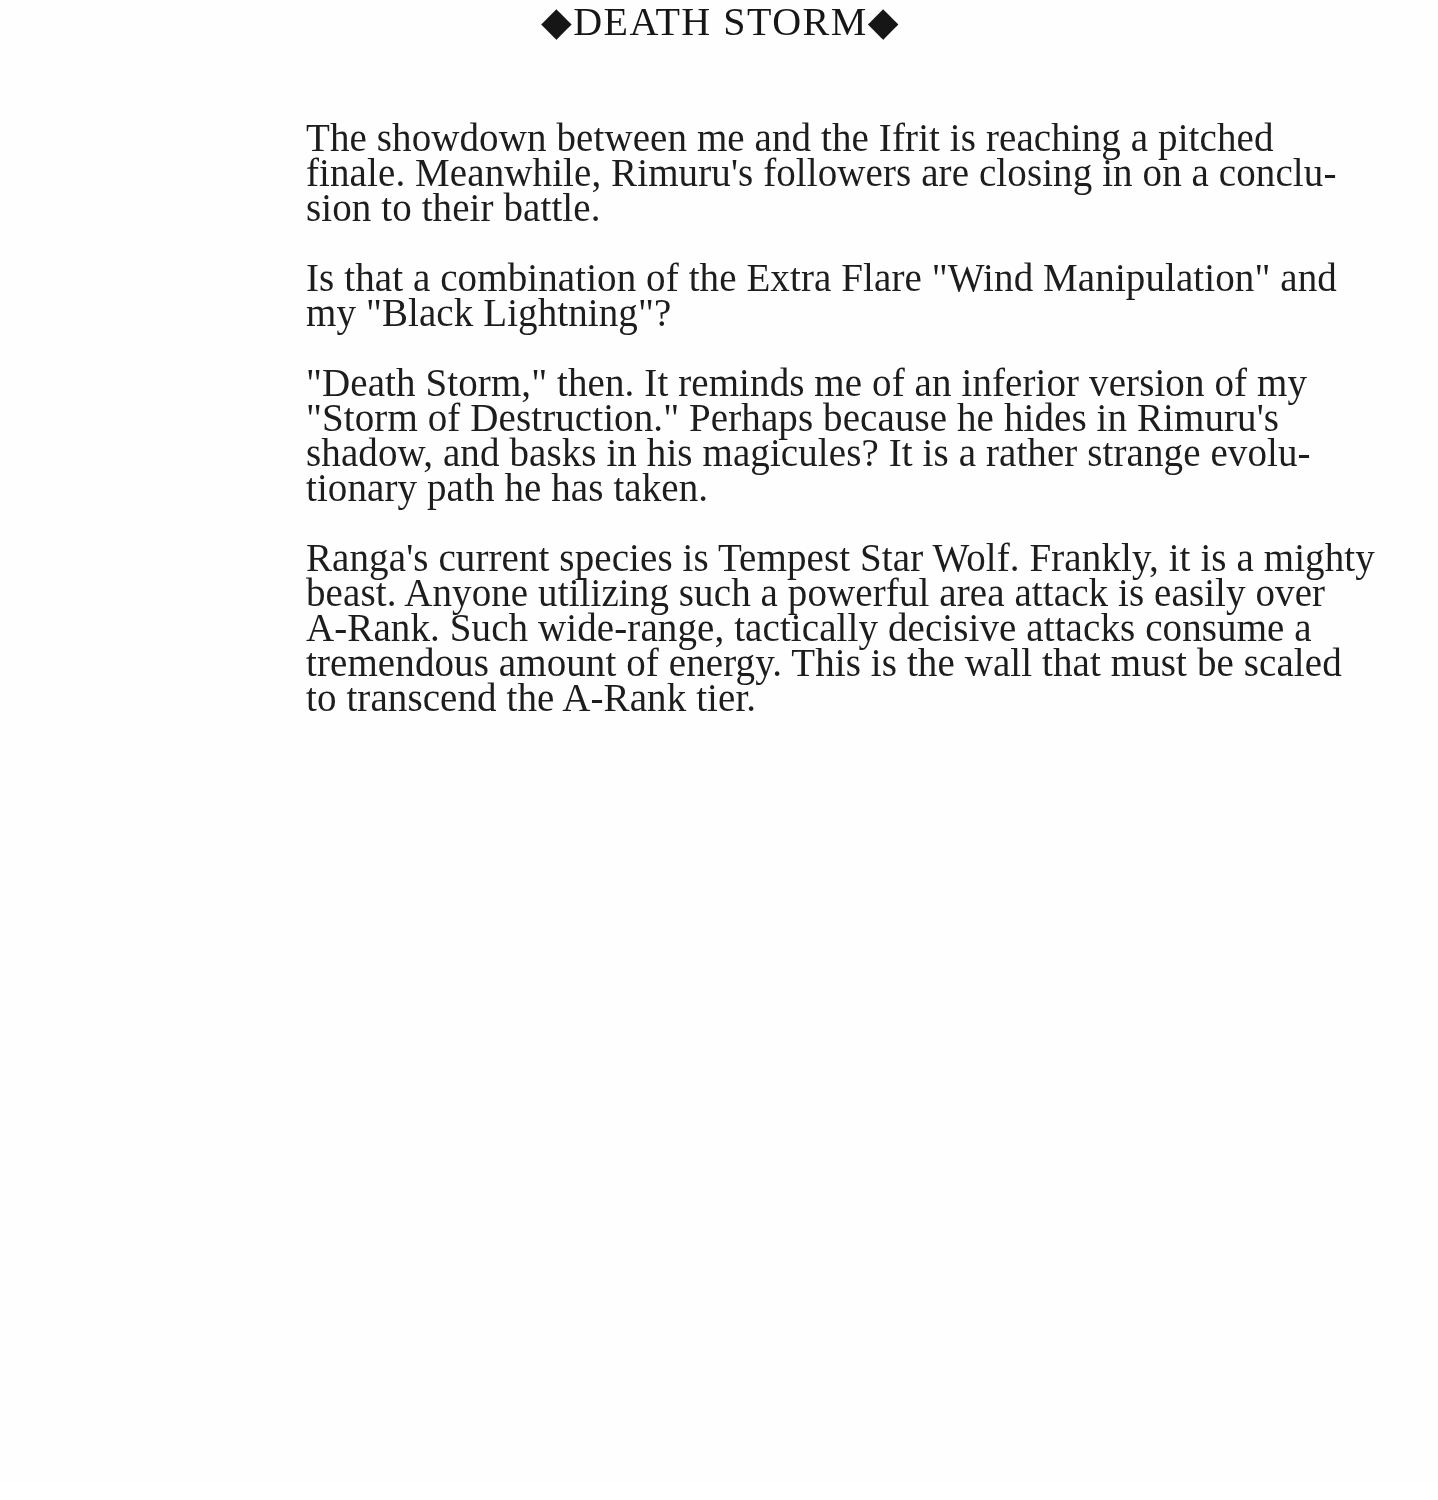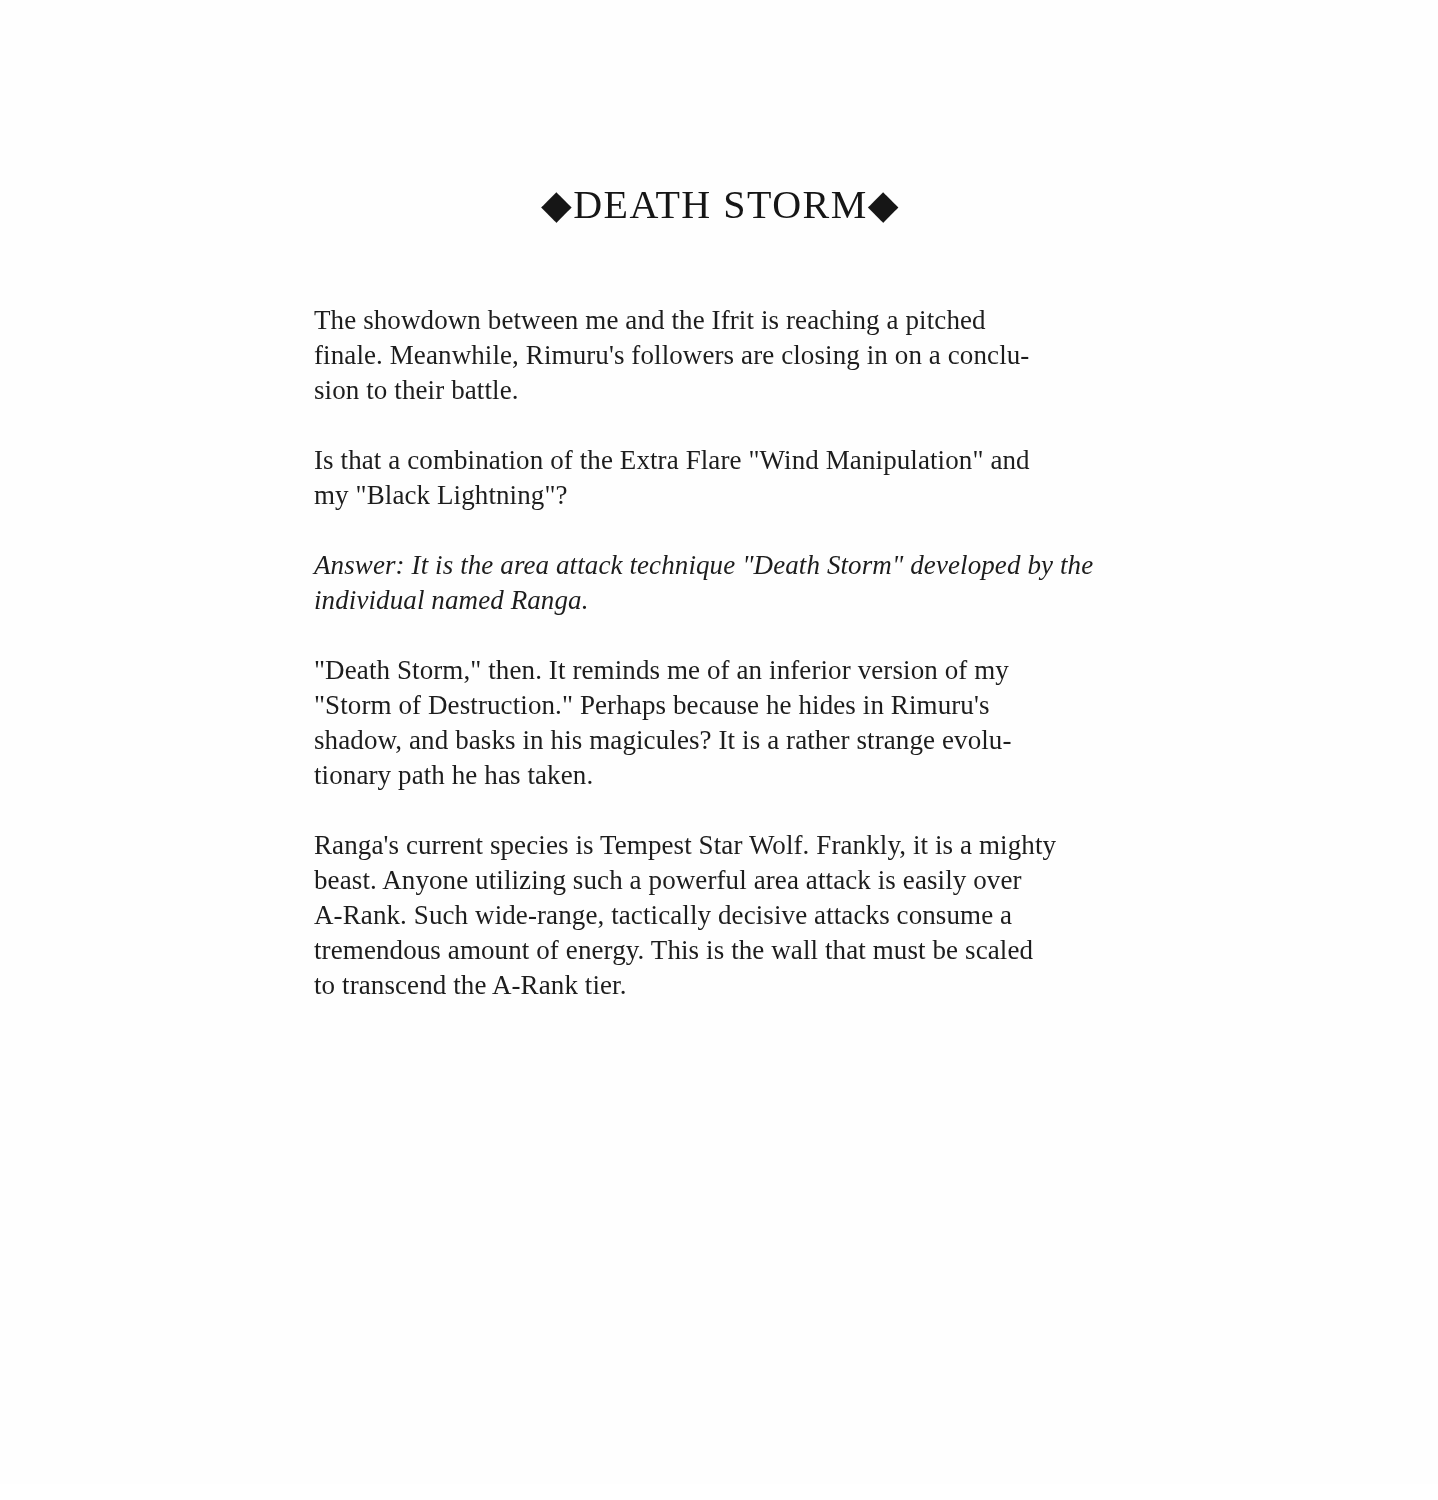--- a/index.html
+++ b/index.html
@@ -8,40 +8,39 @@
     background: #ffffff;
   }
   .page {
     position: relative;
     width: 1438px;
     height: 1484px;
     background: #fefefe;
     color: #1d1d1d;
     font-family: "Liberation Serif", "DejaVu Serif", serif;
     box-sizing: border-box;
-    padding-top: 183px;
     overflow: hidden;
   }
   .title {
     margin: 0 0 76px 298px;
     width: 845px;
     text-align: center;
     font-size: 40px;
     font-weight: 400;
     letter-spacing: 1.5px;
     line-height: 44px;
     color: #161616;
   }
   .text-block {
     margin-left: 298px;
     width: 900px;
   }
   .text-block p {
-    margin: 0 0 35px 16px;
-    font-size: 27px;
+    margin: 0 0 35px 8px;
+    font-size: 39px;
     line-height: 35px;
     white-space: pre;
     letter-spacing: 0.1px;
   }
   .text-block p.italic {
     font-style: italic;
   }
 </style>
 </head>
 <body>
@@ -51,22 +50,20 @@
 
   <div class="text-block">
     <p>The showdown between me and the Ifrit is reaching a pitched
 finale. Meanwhile, Rimuru's followers are closing in on a conclu-
 sion to their battle.</p>
 
 
     <p>Is that a combination of the Extra Flare "Wind Manipulation" and
 my "Black Lightning"?</p>
 
-    <p class="italic">Answer: It is the area attack technique "Death Storm" developed by the
-individual named Ranga.</p>
 
     <p>"Death Storm," then. It reminds me of an inferior version of my
 "Storm of Destruction." Perhaps because he hides in Rimuru's
 shadow, and basks in his magicules? It is a rather strange evolu-
 tionary path he has taken.</p>
 
     <p>Ranga's current species is Tempest Star Wolf. Frankly, it is a mighty
 beast. Anyone utilizing such a powerful area attack is easily over
 A-Rank. Such wide-range, tactically decisive attacks consume a
 tremendous amount of energy. This is the wall that must be scaled

